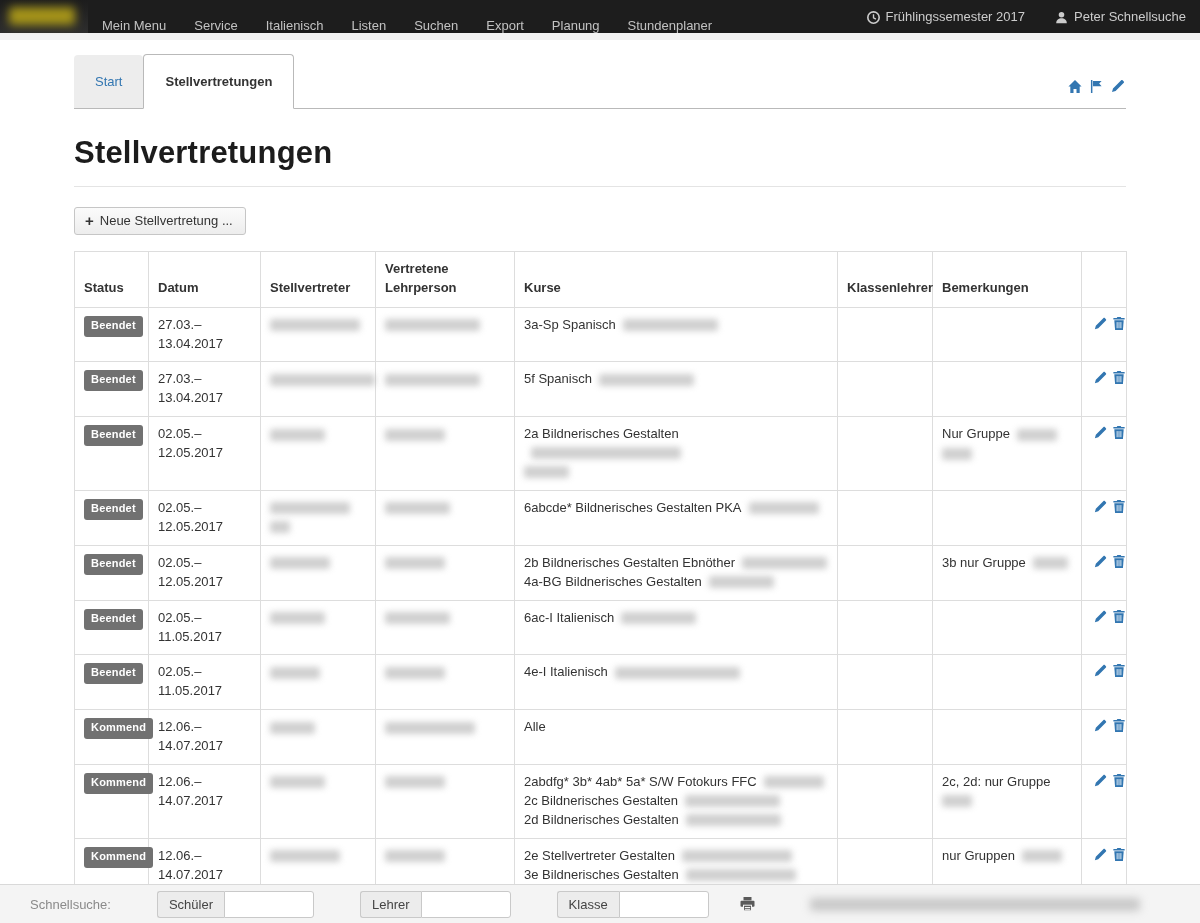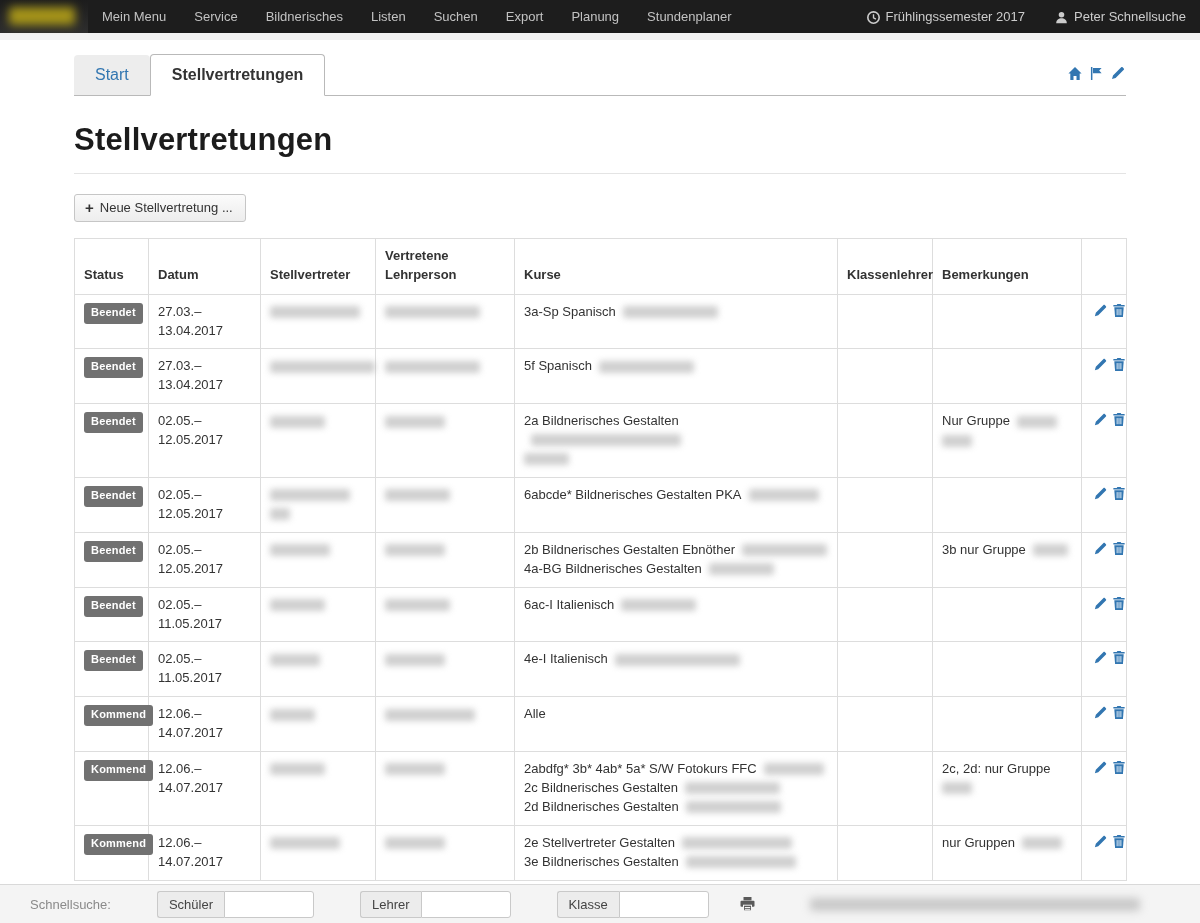--- a/index.html
+++ b/index.html
@@ -3,32 +3,32 @@
 <meta charset="utf-8">
 <style>
   * { box-sizing: border-box; margin: 0; padding: 0; }
   html,body { width:1200px; height:923px; overflow:hidden; background:#fff;
               font-family:"Liberation Sans", sans-serif; position:relative; }
 
   
   .topnav { height:33px; background:#1d1d1d; display:flex; align-items:center; color:#c2c2c2; font-size:13px; }
   .logo-cell { width:88px; height:33px; position:relative; background:linear-gradient(#1c1c1c,#2e2e2e); flex:0 0 auto; }
   .logo-blob { position:absolute; left:9px; top:7px; width:66px; height:18px; background:#b3a018; border-radius:3px; filter:blur(5px); opacity:.9; }
-  .nav-menu { display:flex; list-style:none; height:33px; align-items:center; }
+  .nav-menu { display:flex; list-style:none; height:33px; align-items:flex-end; }
   .nav-menu li { padding:0 14px; cursor:pointer; white-space:nowrap; color:#c2c2c2; }
   .nav-right { margin-left:auto; display:flex; align-items:center; padding-right:14px; color:#cccccc; }
   .nav-right .chunk { display:flex; align-items:flex-end; margin-left:30px; }
   .nav-right svg { margin-right:6px; }
   .nav-strip { height:7px; background:#f3f3f3; }
 
   
   .content { padding:0 74px; }
 
   .tabbar { margin-top:14px; display:flex; align-items:flex-end; border-bottom:1px solid #b9b9b9; }
-  .tab { padding:11px 21px; font-size:16px; cursor:pointer; border-radius:4px 4px 0 0; }
+  .tab { padding:19px 21px; font-size:13px; cursor:pointer; border-radius:4px 4px 0 0; }
   .tab.inactive { background:#ededed; color:#3276b1; }
   .tab.active { background:#fff; color:#333; font-weight:bold; border:1px solid #b9b9b9; border-bottom:1px solid #fff; margin-bottom:-1px; }
   .tab-icons { margin-left:auto; display:flex; align-items:center; gap:7px; padding-bottom:14px; }
   .tab-icons .icn { cursor:pointer; display:inline-flex; }
 
   h1.page-title { font-size:31px; font-weight:bold; color:#1c1c1c; margin-top:26px; letter-spacing:.2px; }
   .title-hr { border:none; border-top:1px solid #e4e4e4; margin-top:15px; }
 
   .btn-new { margin-top:20px; display:inline-flex; align-items:center; gap:6px; font-size:13px; color:#333;
              background:linear-gradient(#fbfbfb,#ededed); border:1px solid #c6c6c6; border-radius:3px;
@@ -64,21 +64,21 @@
 </head>
 <body>
 
 <div class="topnav">
   <div class="logo-cell">
     <div class="logo-blob"></div>
   </div>
   <ul class="nav-menu" id="nav-menu">
       <li>Mein Menu</li>
       <li>Service</li>
-      <li>Bildnerisches</li>
+      <li>Italienisch</li>
       <li>Listen</li>
       <li>Suchen</li>
       <li>Export</li>
       <li>Planung</li>
       <li>Stundenplaner</li>
     </ul>
   <div class="nav-right">
     <div class="chunk">
       <svg class="icn" width="13" height="13" viewBox="0 0 16 16">
         <circle cx="8" cy="8" r="7" fill="none" stroke="#cccccc" stroke-width="2"></circle>

